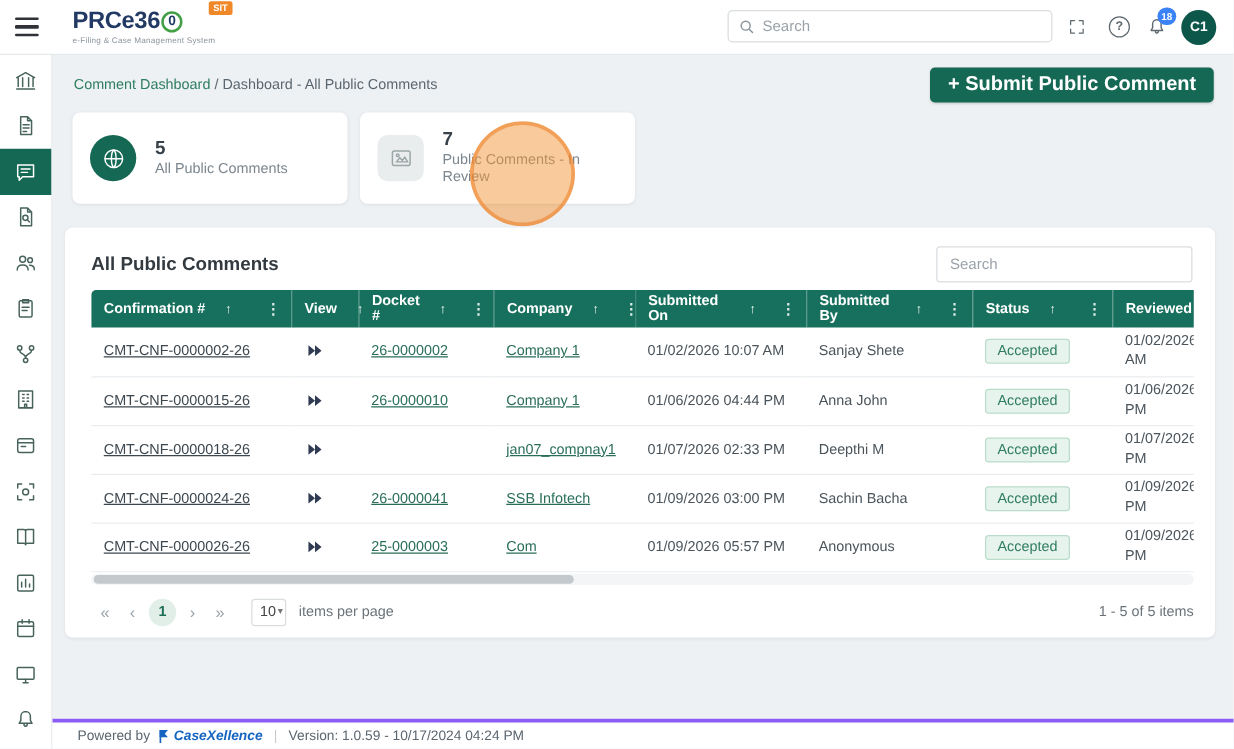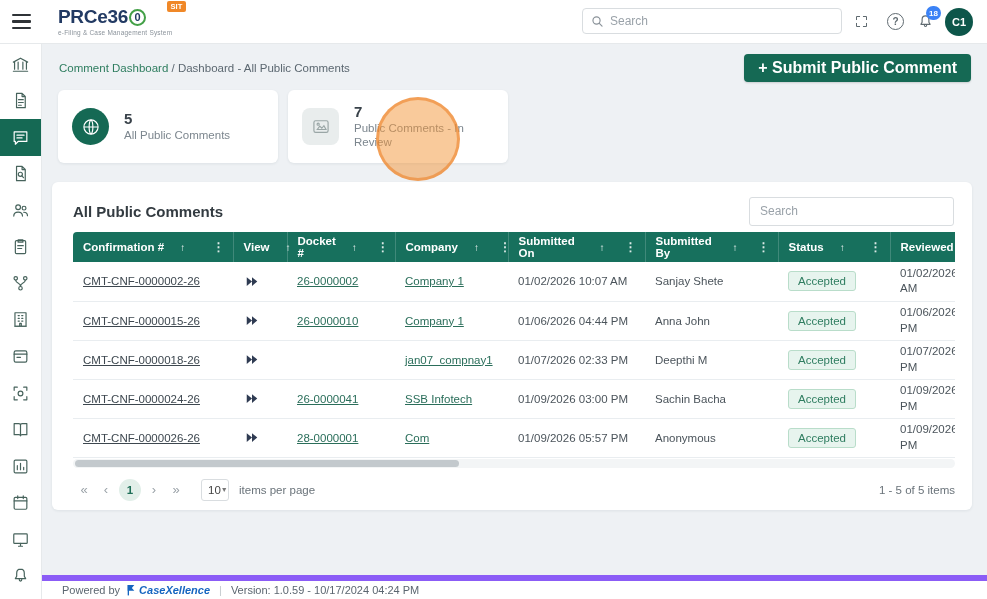--- a/index.html
+++ b/index.html
@@ -121,21 +121,21 @@
     font-size:11.5px; margin:0 2px; cursor:pointer; }
   .pg-select { width:28px; height:22px; border:1px solid #d9dde0; border-radius:3px;
     display:flex; align-items:center; justify-content:space-between; padding:0 6px;
     margin-left:14px; color:#444; cursor:pointer; }
   .pg-select .caret { font-size:7px; color:#777; }
   .pg-label { margin-left:10px; }
   .pg-range { margin-left:auto; }
 
   
   .footer { position:absolute; left:42px; right:0; bottom:0; height:24px; background:#fff;
-    border-top:6px solid #8b5cf6; display:flex; align-items:center; padding-left:20px;
+    border-top:3px solid #8b5cf6; display:flex; align-items:center; padding-left:20px;
     font-size:11px; color:#5b6670; gap:6px; z-index:5; }
   .brand { color:#1565c0; font-weight:bold; font-style:italic; display:flex;
     align-items:center; gap:3px; cursor:pointer; }
   .sep { color:#c3c9cd; margin:0 3px; }
 </style>
 </head>
 <body>
 
 <div class="topbar">
   <div class="hamburger">
@@ -439,21 +439,21 @@
           <td><span class="badge-accepted">Accepted</span></td>
           <td><span class="reviewed-cell">01/09/2026 PM</span></td>
         </tr>
         <tr>
           <td><a class="conf-link">CMT-CNF-0000026-26</a></td>
           <td><span class="view-btn">
                   <svg width="14" height="11" viewBox="0 0 16 12">
                     <path d="M2 1 L8 6 L2 11 Z M8 1 L14 6 L8 11 Z" fill="#2f3b52"></path>
                   </svg>
                 </span></td>
-          <td><a class="cell-link">28-0000001</a></td>
+          <td><a class="cell-link">25-0000003</a></td>
           <td><a class="cell-link">Com</a></td>
           <td>01/09/2026 05:57 PM</td>
           <td>Anonymous</td>
           <td><span class="badge-accepted">Accepted</span></td>
           <td><span class="reviewed-cell">01/09/2026 PM</span></td>
         </tr>
         </tbody>
       </table>
     </div>
 

